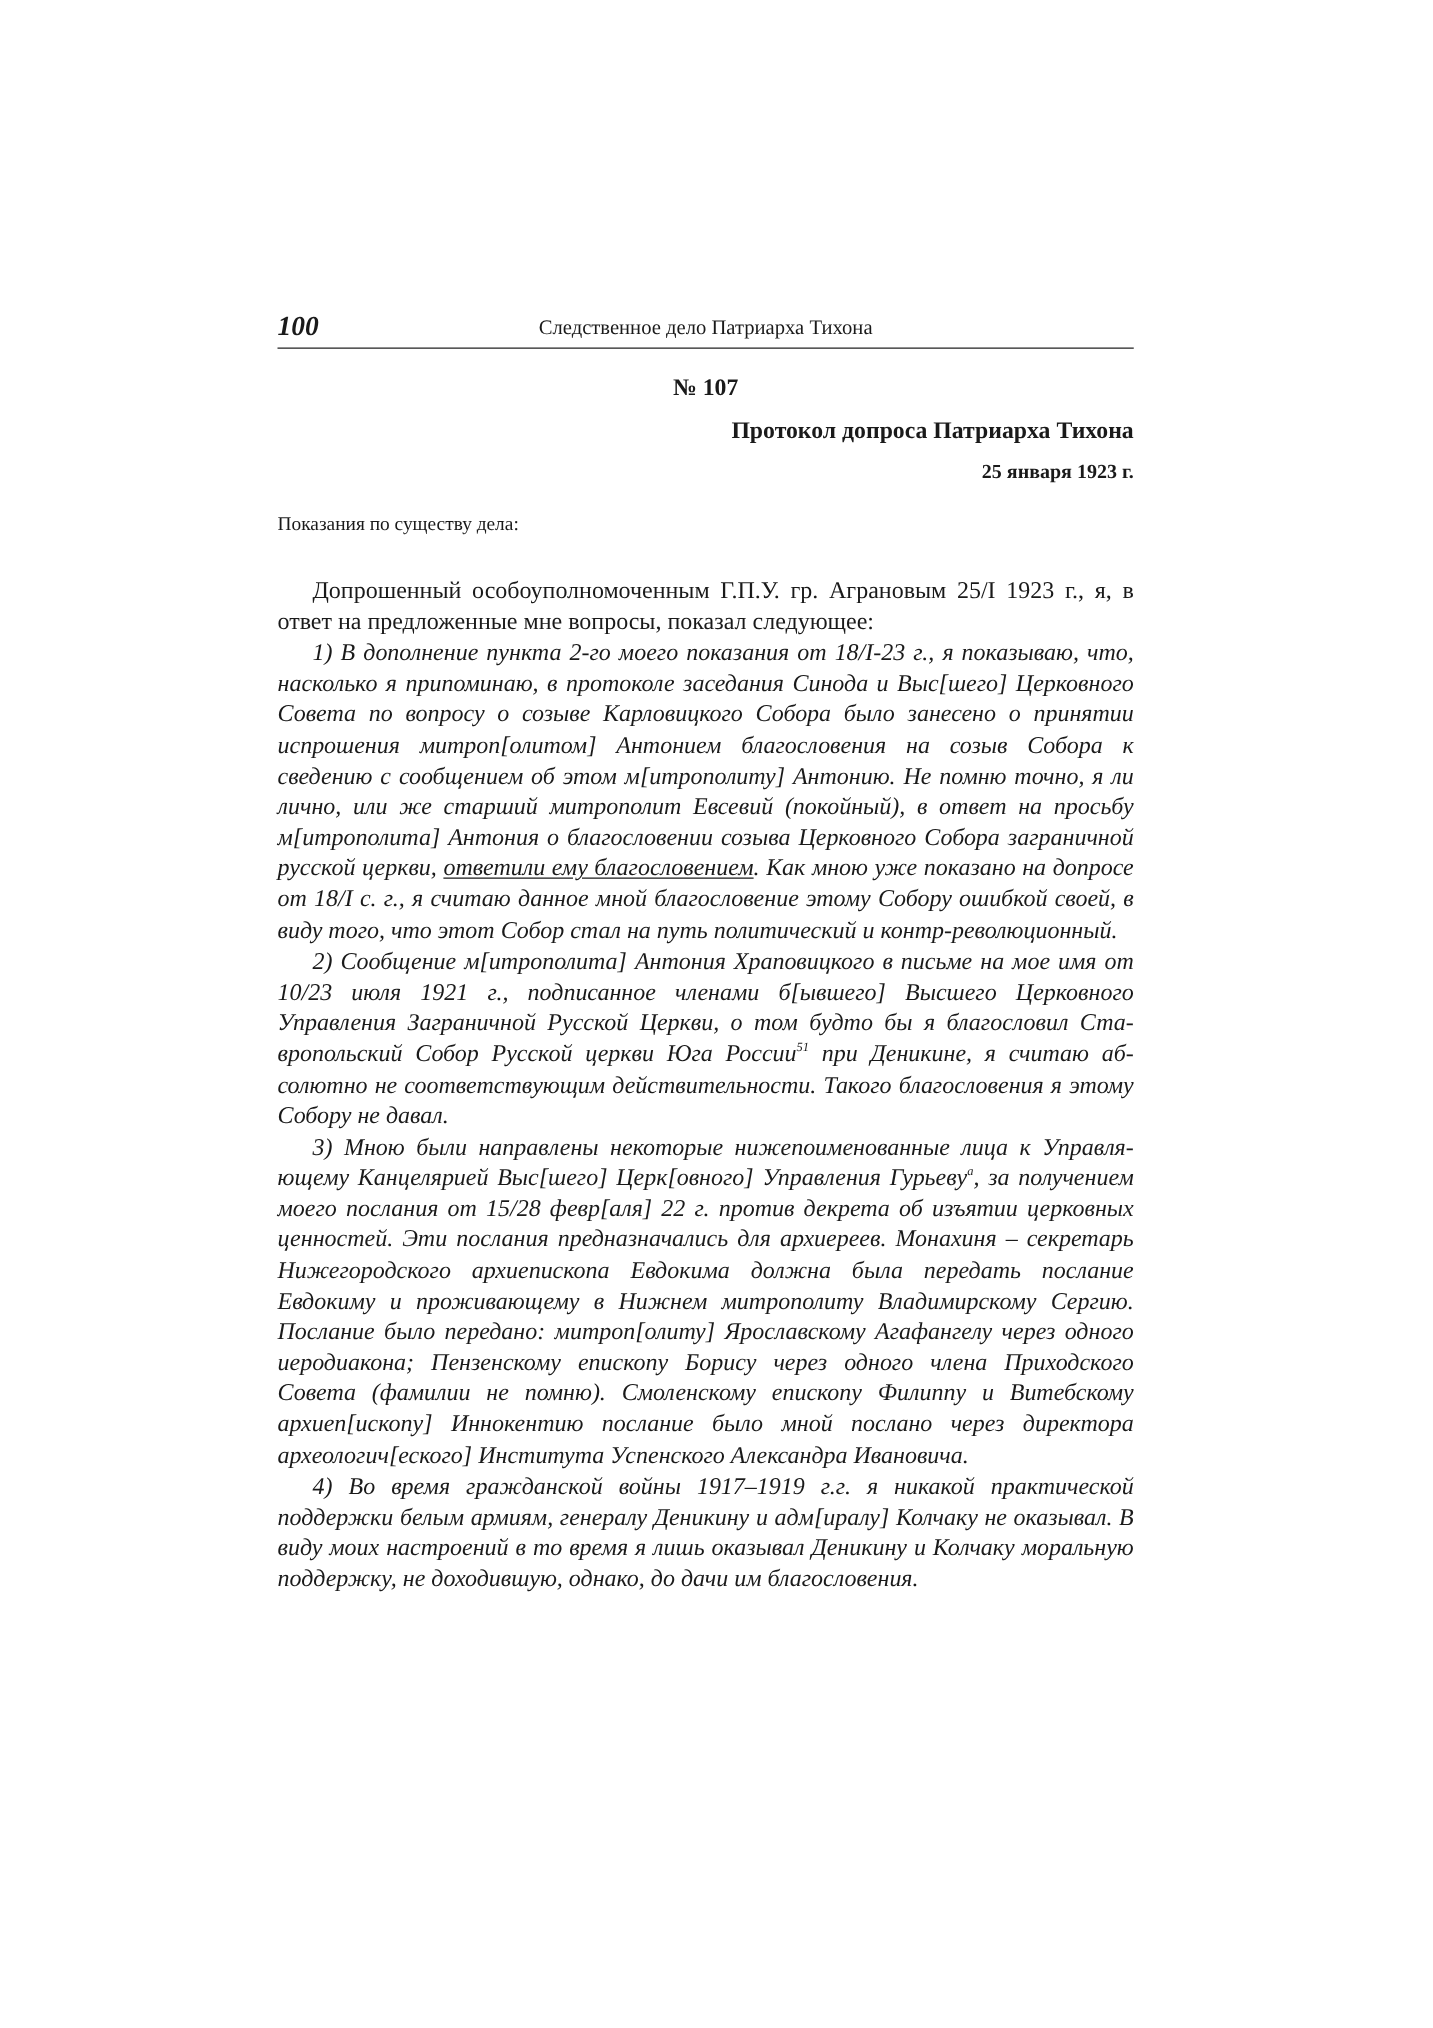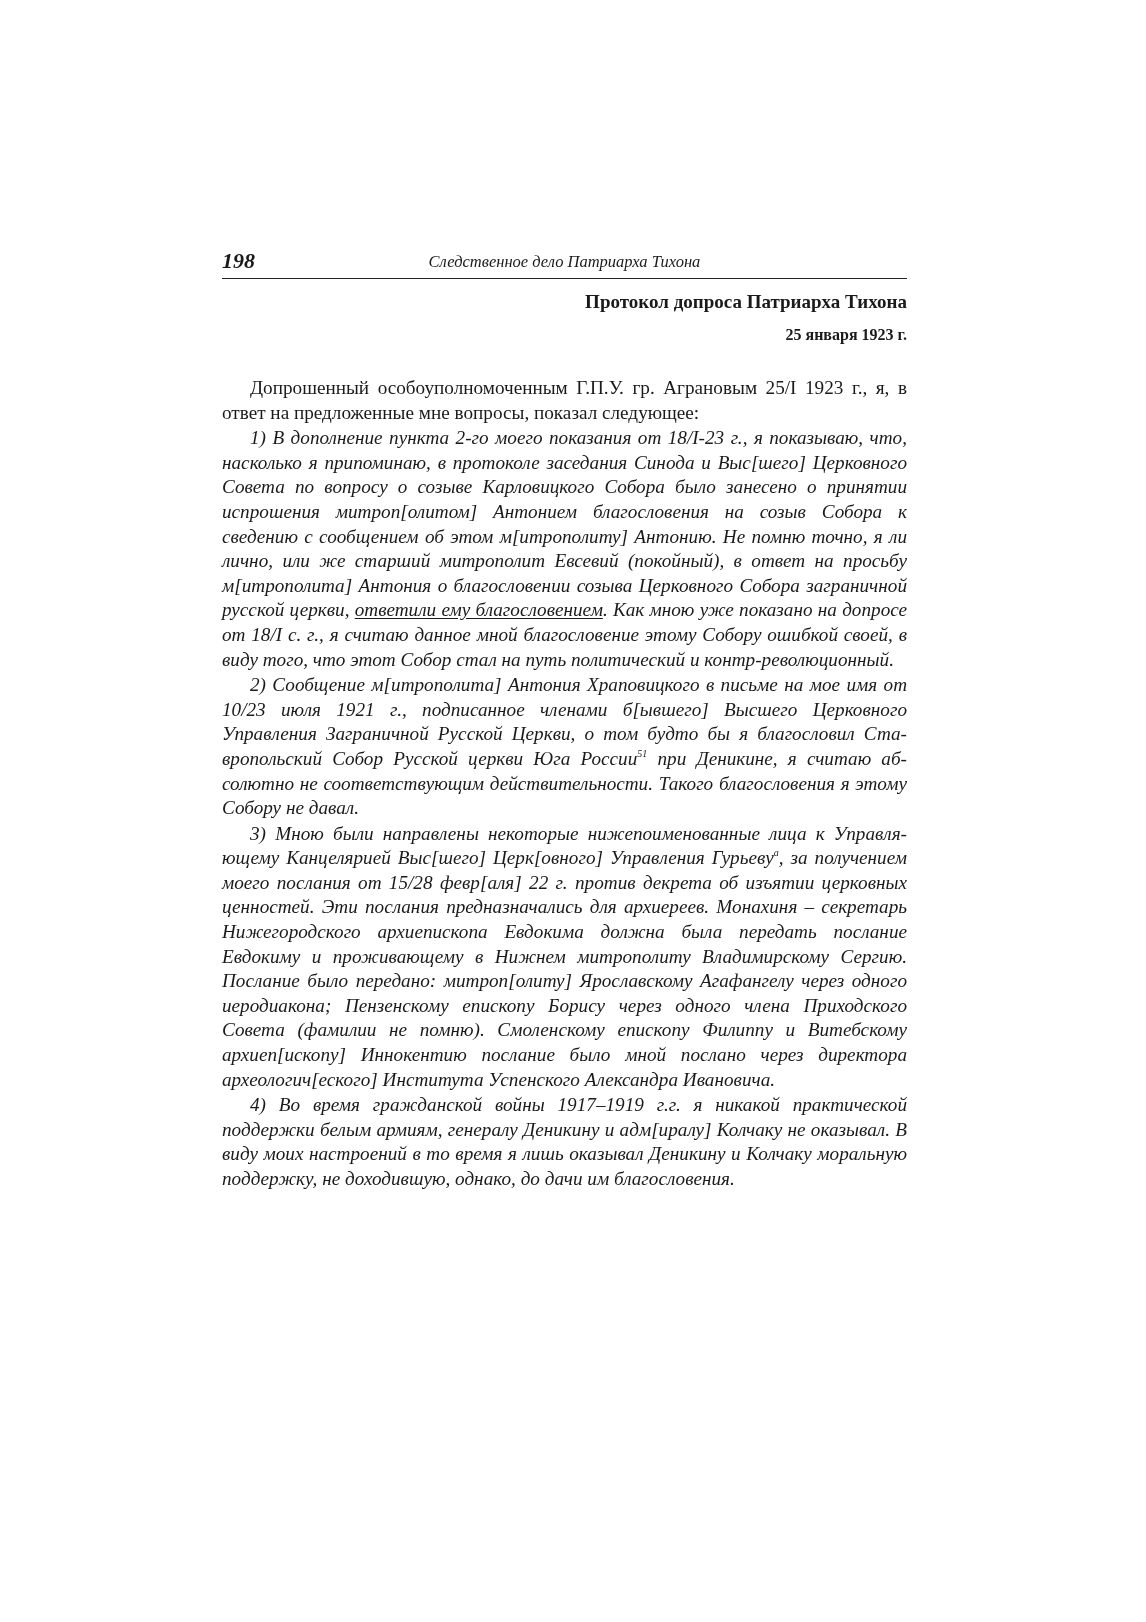--- a/index.html
+++ b/index.html
@@ -1,43 +1,45 @@
 <!DOCTYPE html>
 <html><head>
 <meta charset="utf-8">
 <style>
   html, body { margin: 0; padding: 0; background: #ffffff; }
   body { width: 1146px; height: 1622px; position: relative; overflow: hidden;
          font-family: "Liberation Serif", "DejaVu Serif", serif; color: #1a1a1a; }
   .page { position: absolute; left: 222px; top: 244px; width: 685px; }
   .running-head { position: relative; height: 34px; border-bottom: 1.5px solid #222; }
   .page-num { position: absolute; left: 0; top: 4px; font-size: 22px; font-weight: bold; font-style: italic; }
-  .head-title { position: absolute; left: 0; right: 0; top: 8px; text-align: center; font-size: 16.5px; font-style: italic; }
+  .head-title { position: absolute; left: 0; right: 0; top: 8px; text-align: center; font-size: 16.5px; }
   .doc-num { text-align: center; font-weight: bold; font-size: 19px; margin-top: 21px; }
   .doc-title { text-align: right; font-weight: bold; font-size: 19px; margin-top: 12px; }
   .doc-date { text-align: right; font-weight: bold; font-size: 16px; margin-top: 13px; }
   .intro { font-size: 15.5px; margin-top: 24px; }
   .body { margin-top: 32px; font-size: 19.2px; line-height: 24.6px; text-align: justify; hyphens: manual; }
   .para { text-indent: 28px; margin: 0; }
   .para + .para { margin-top: 1px; font-style: italic; }
   u { text-decoration: underline; text-underline-offset: 2px; }
   sup { font-size: 10px; line-height: 0; vertical-align: 8px; }
 </style>
 </head>
 <body>
 
 <div class="page">
   <div class="running-head">
-    <span class="page-num">198</span>
+    <span class="page-num">100</span>
     <span class="head-title">Следственное дело Патриарха Тихона</span>
   </div>
 
+  <div class="doc-num">№ 107</div>
   <div class="doc-title">Протокол допроса Патриарха Тихона</div>
   <div class="doc-date">25 января 1923 г.</div>
 
+  <div class="intro">Показания по существу дела:</div>
 
   <div class="body">
     <p class="para"><span>Допрошенный особоуполномоченным Г.П.У. гр. Аграновым 25/I 1923 г., я, в ответ на предложенные мне вопросы, показал следующее:</span></p>
 
     <p class="para"><span>1) В дополнение пункта 2-го моего показания от 18/I-23 г., я показываю, что, насколько я припоминаю, в протоколе заседания Синода и Выс[шего] Церковного Совета по вопросу о созыве Карловицкого Собора было занесено о принятии испрошения митроп[олитом] Антонием благословения на созыв Собора к сведению с сообщением об этом м[итрополиту] Антонию. Не помню точно, я ли лично, или же старший митрополит Евсевий (покойный), в ответ на просьбу м[итрополита] Антония о благословении созыва Церковного Собо­ра заграничной русской церкви, </span><u>ответили ему благословением</u><span>. Как мною уже показано на допросе от 18/I с. г., я считаю данное мной благословение этому Собору ошибкой своей, в виду того, что этот Собор стал на путь политичес­кий и контр-революционный.</span></p>
 
     <p class="para"><span>2) Сообщение м[итрополита] Антония Храповицкого в письме на мое имя от 10/23 июля 1921 г., подписанное членами б[ывшего] Высшего Церковного Управления Заграничной Русской Церкви, о том будто бы я благословил Ста­вропольский Собор Русской церкви Юга России</span><sup>51</sup><span> при Деникине, я считаю аб­солютно не соответствующим действительности. Такого благословения я это­му Собору не давал.</span></p>
 
     <p class="para"><span>3) Мною были направлены некоторые нижепоименованные лица к Управля­ющему Канцелярией Выс[шего] Церк[овного] Управления Гурьеву</span><sup>а</sup><span>, за получе­нием моего послания от 15/28 февр[аля] 22 г. против декрета об изъятии цер­ковных ценностей. Эти послания предназначались для архиереев. Монахиня – секретарь Нижегородского архиепископа Евдокима должна была передать по­слание Евдокиму и проживающему в Нижнем митрополиту Владимирскому Сергию. Послание было передано: митроп[олиту] Ярославскому Агафангелу через одного иеродиакона; Пензенскому епископу Борису через одного члена Приходского Совета (фамилии не помню). Смоленскому епископу Филиппу и Витебскому архиеп[ископу] Иннокентию послание было мной послано через директора археологич[еского] Института Успенского Александра Ивановича.</span></p>
 

